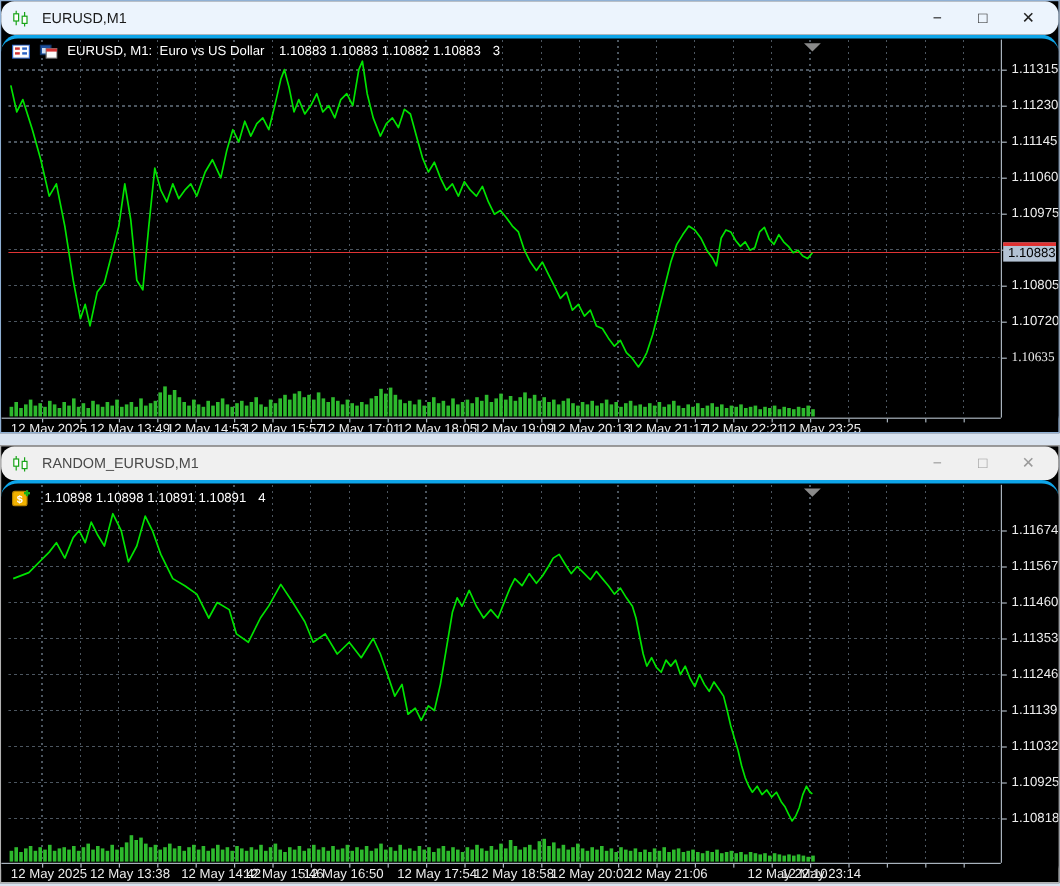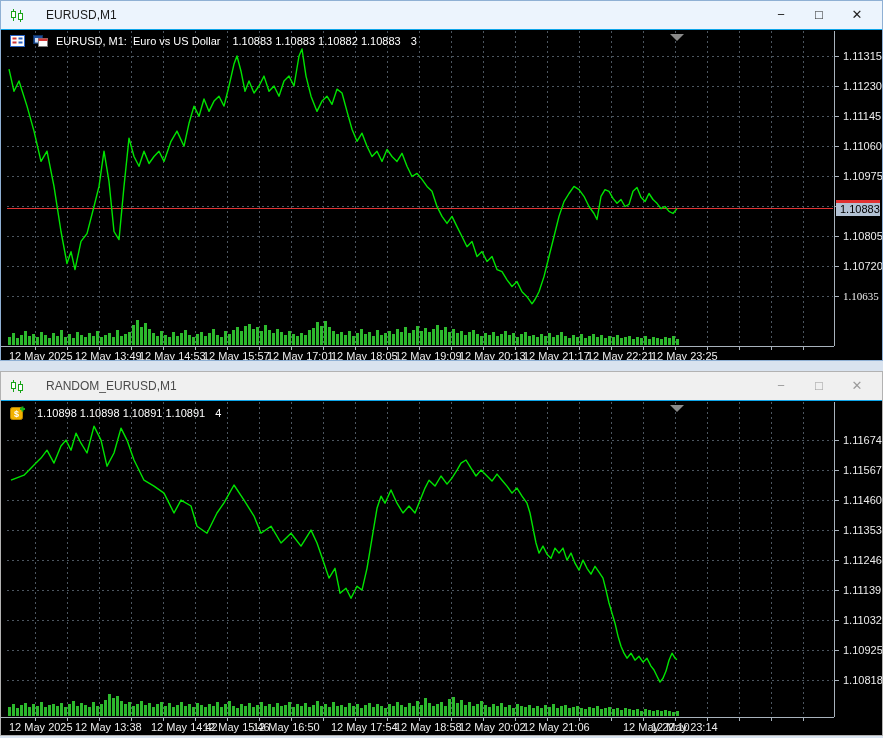--- a/index.html
+++ b/index.html
@@ -5,29 +5,29 @@
   html,body{margin:0;padding:0;}
   body{
     width:883px;height:738px;overflow:hidden;position:relative;
     background:#d9e3ef;
     font-family:"Liberation Sans",sans-serif;
     -webkit-font-smoothing:none;
   }
   .window{position:absolute;left:0;width:881px;background:#000;border:1px solid #8fb0d4;}
   .window.w1{top:0;height:359px;}
   .window.w2{top:371px;height:363px;border-color:#b2b2b2;}
-  .titlebar{height:28px;display:flex;align-items:center;padding:0 6px 0 8px;gap:21px;box-sizing:border-box;}
+  .titlebar{height:28px;display:flex;align-items:center;padding:0 6px 0 8px;gap:10px;box-sizing:border-box;border-radius:11px;}
   .w1 .titlebar{background:#ecf4fd;}
   .w2 .titlebar{background:#f0f0f0;}
   .title{font-size:12px;color:#1a1a1a;}
   .w2 .title{color:#4a4a4a;}
   .controls{margin-left:auto;display:flex;gap:0;}
   .ctl{width:38px;text-align:center;font-size:13px;line-height:26px;color:#222;cursor:default;}
   .w2 .ctl{color:#9b9b9b;}
-  .client{position:relative;background:#000;height:calc(100% - 28px);overflow:hidden;border-top:1px solid #0ea5e9;box-sizing:border-box;}
+  .client{position:relative;background:#000;height:calc(100% - 28px);overflow:hidden;border-top:3px solid #0ea5e9;box-sizing:border-box;border-radius:14px;}
   svg.plot{position:absolute;left:6px;top:1px;display:block;}
   .yaxis{position:absolute;left:833px;top:1px;width:46px;height:315px;border-left:1px solid #a8b2bc;}
   .ylab{position:absolute;left:8px;font-size:11px;color:#ececec;white-space:nowrap;}
   .ytick{position:absolute;left:0;width:4px;height:1px;background:#a8b2bc;}
   .bidlab{position:absolute;left:1px;width:40px;background:#b3c2d4;color:#000;font-size:11px;
           padding:0 0 1px 4px;border-top:3px solid #e03131;line-height:12px;}
   .xaxis{position:absolute;left:0;top:316px;width:833px;height:18px;border-top:1px solid #a8b2bc;}
   .xlab{position:absolute;top:3px;font-size:11px;color:#ececec;white-space:nowrap;}
   .xtick{position:absolute;top:0;width:1px;height:3px;background:#a8b2bc;}
   .chart-header{position:absolute;left:9px;top:5px;display:flex;gap:8px;align-items:center;z-index:5;

